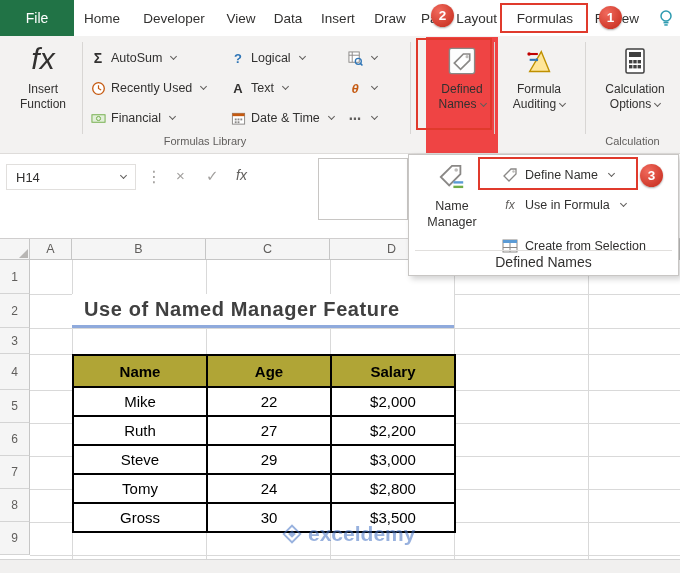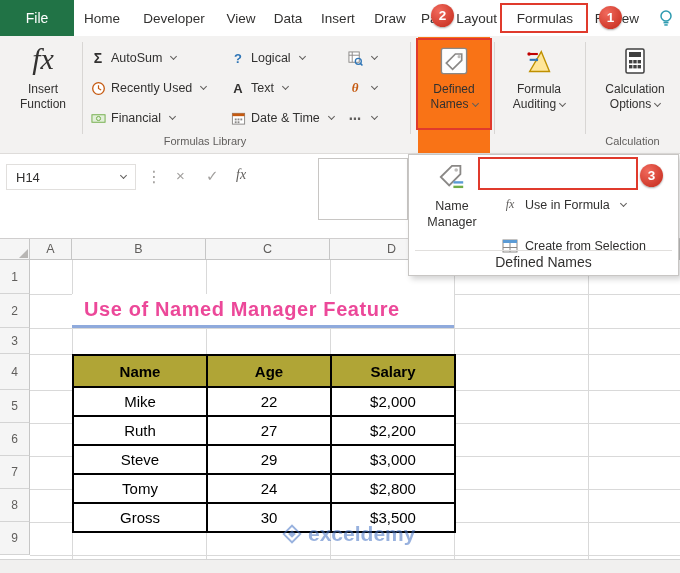--- a/index.html
+++ b/index.html
@@ -13,34 +13,34 @@
          font-size:13.5px; color:#323130; white-space:nowrap; }
   .tab.file { background:#217346; color:#fff; font-size:14px; }
   .bulb { position:absolute; right:6px; top:9px; }
 
   
   .ribbon { position:absolute; left:0; top:36px; width:680px; height:118px; background:#f3f2f1;
             border-bottom:1px solid #dedcda; z-index:10; }
   .vsep { position:absolute; top:6px; height:92px; width:1px; background:#d8d6d4; }
   .insert-fn { position:absolute; left:8px; top:4px; width:70px; height:108px; text-align:center; }
   .fxbig { font-size:30px; color:#323130; line-height:38px; }
-  .fxfont { font-family:Liberation Serif, serif; font-style:italic; }
+  .fxfont { font-family:Liberation Sans, sans-serif; font-style:italic; }
   .ifn-label { font-size:12px; line-height:15px; margin-top:4px; }
   .fl-btn { position:absolute; display:flex; align-items:center; gap:5px; font-size:12.5px;
             white-space:nowrap; height:22px; }
   .glyph { display:inline-flex; width:16px; justify-content:center; font-weight:bold; }
   .sigma { font-size:14px; }
   .chev { display:inline-block; width:5px; height:5px; border-right:1.4px solid #605e5c;
           border-bottom:1.4px solid #605e5c; transform:rotate(45deg); margin-left:4px; margin-top:-3px;
           vertical-align:middle; }
   .group-label { position:absolute; font-size:11px; color:#605e5c; text-align:center; }
   .big-btn { position:absolute; top:1px; height:116px; display:flex; flex-direction:column;
              align-items:center; font-size:12px; line-height:15px; text-align:center; }
   .big-btn .bicon { margin-top:9px; margin-bottom:6px; height:30px; display:flex; align-items:center; }
-  .big-btn.defined { background:#f97316; }
+  .big-btn.defined { background:#ef4444;margin-left:8px; }
 
   
   .formula-area { position:absolute; left:0; top:154px; width:680px; height:84px; background:#fff; z-index:5; }
   .namebox { position:absolute; left:6px; top:10px; width:130px; height:26px; border:1px solid #e1dfdd;
              background:#fff; display:flex; align-items:center; padding:0 9px; font-size:13px; }
   .fbtn { position:absolute; top:13px; font-size:15px; color:#a19f9d; }
   .formula-input { position:absolute; left:318px; top:4px; width:90px; height:62px;
                    border:1px solid #c8c6c4; background:#fff; }
 
   
@@ -51,21 +51,21 @@
   .tri { position:absolute; right:1px; bottom:1px; width:0; height:0;
          border-left:9px solid transparent; border-bottom:9px solid #b8b6b4; }
   .rowhdrs { position:absolute; left:0; top:260px; width:30px; z-index:2; }
   .rowcell { border-right:1px solid #c6c6c6; border-bottom:1px solid #d4d4d4; background:#f5f5f5;
              display:flex; align-items:center; justify-content:center; font-size:12px; color:#605e5c; }
   .vline { position:absolute; top:260px; height:299px; width:1px; background:#d9d9d9; z-index:1; }
   .hline { position:absolute; left:30px; width:650px; height:1px; background:#d9d9d9; z-index:1; }
 
   .sheet-title-cell { position:absolute; left:72px; top:294px; width:382px; height:31px; background:#fff;
                       display:flex; align-items:center; padding-left:12px; z-index:5; }
-  .sheet-title { font-size:20px; font-weight:bold; color:#ec4899; letter-spacing:0.6px; }
+  .sheet-title { font-size:20px; font-weight:bold; color:#404040; letter-spacing:0.6px; }
   .title-underline { position:absolute; left:72px; top:325px; width:382px; height:3px; background:#8faadc; z-index:5; }
 
   .datatable { position:absolute; left:72px; top:354px; border-collapse:collapse; table-layout:fixed; z-index:5; }
   .datatable th, .datatable td { border:2px solid #000; padding:0; text-align:center; }
   .datatable th { height:32px; background:#b0a536; font-size:15px; font-weight:bold; color:#000; }
   .datatable td { height:29px; background:#fff; font-size:15px; color:#000; }
 
   .watermark { position:absolute; left:282px; top:522px; z-index:6; display:flex; align-items:center;
                gap:6px; color:#4472c4; opacity:0.55; font-weight:bold; font-size:21px; }
 
@@ -366,20 +366,30 @@
         <svg width="28" height="28" viewBox="0 0 20 20">
             <path d="M2 10 L10 2 H16 V8 L8 16 Z" fill="#fff" stroke="#8a8886" stroke-width="1.3"></path>
             <circle cx="13" cy="5" r="1.3" fill="#bdbbb9"></circle>
             <rect x="11" y="13" width="7" height="1.7" fill="#5b9bd5"></rect>
             <rect x="11" y="16.2" width="7" height="1.7" fill="#70ad47"></rect>
           </svg>
       </div>
       <div><span>Name</span></div>
       <div><span>Manager</span></div>
     </div>
+    <div class="menu-item" style="top:6px">
+      <span class="mi-icon">
+        <svg width="16" height="16" viewBox="0 0 16 16">
+            <path d="M2 9 L9 2 H14 V7 L7 14 Z" fill="#fff" stroke="#8a8886" stroke-width="1.3"></path>
+            <circle cx="11.5" cy="4.5" r="1.2" fill="#bdbbb9"></circle>
+          </svg>
+      </span>
+      <span>Define Name</span>
+      <span class="chev"></span>
+    </div>
     <div class="menu-item" style="top:36px">
       <span class="mi-icon fxfont" style="font-size:12px">fx</span>
       <span>Use in Formula</span>
       <span class="chev"></span>
     </div>
     <div class="menu-item" style="top:77px">
       <span class="mi-icon">
         <svg width="16" height="16" viewBox="0 0 16 16">
             <rect x="1" y="2" width="14" height="12" fill="#fff" stroke="#8a8886"></rect>
             <rect x="1" y="2" width="14" height="3" fill="#5b9bd5"></rect>

